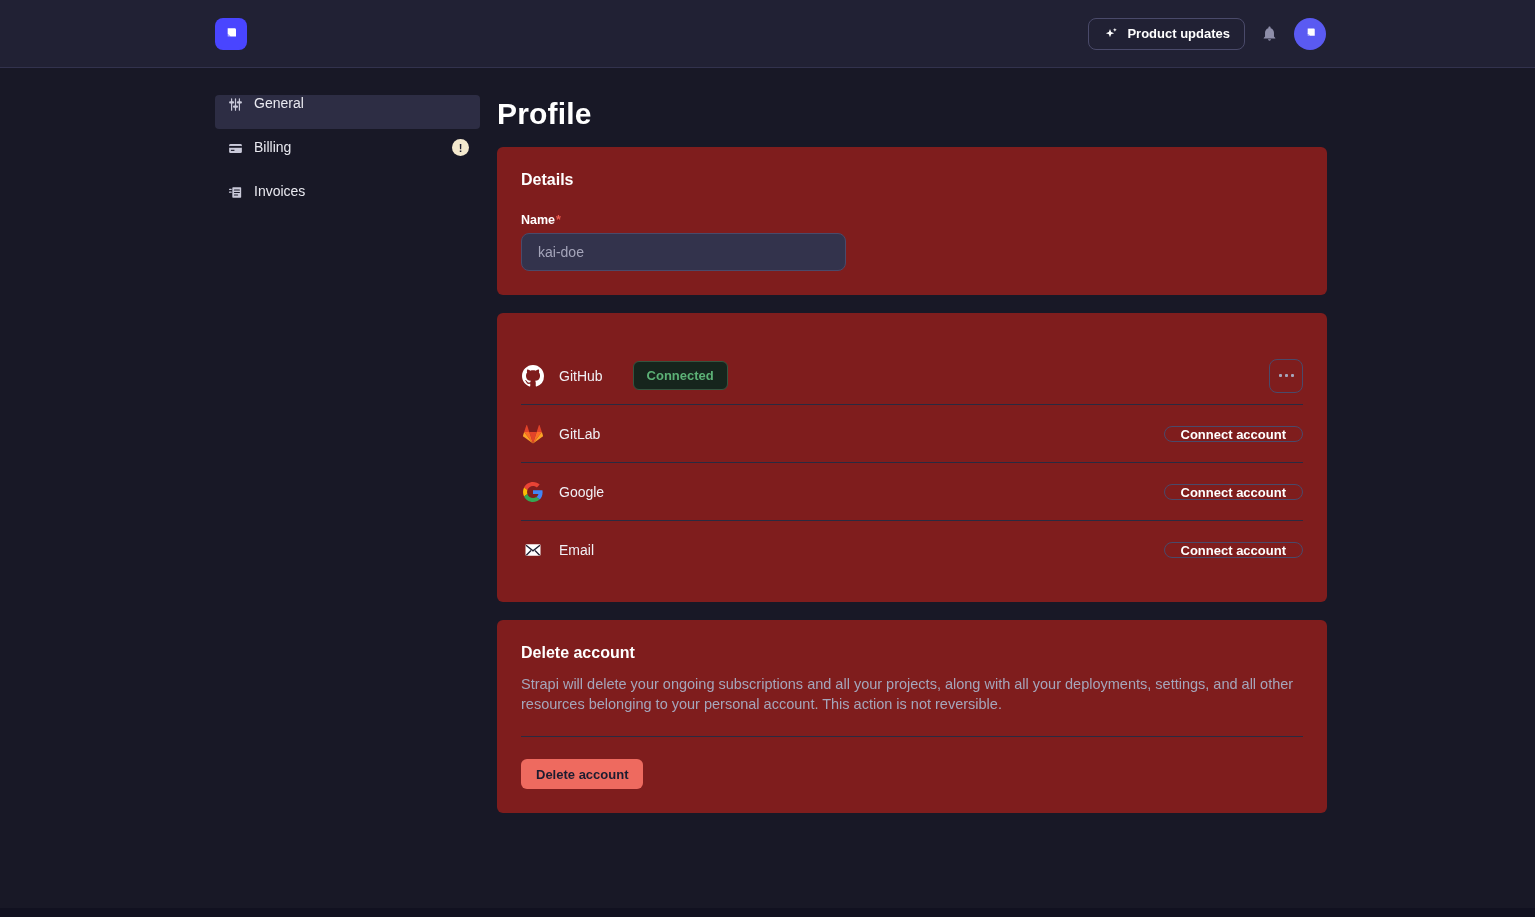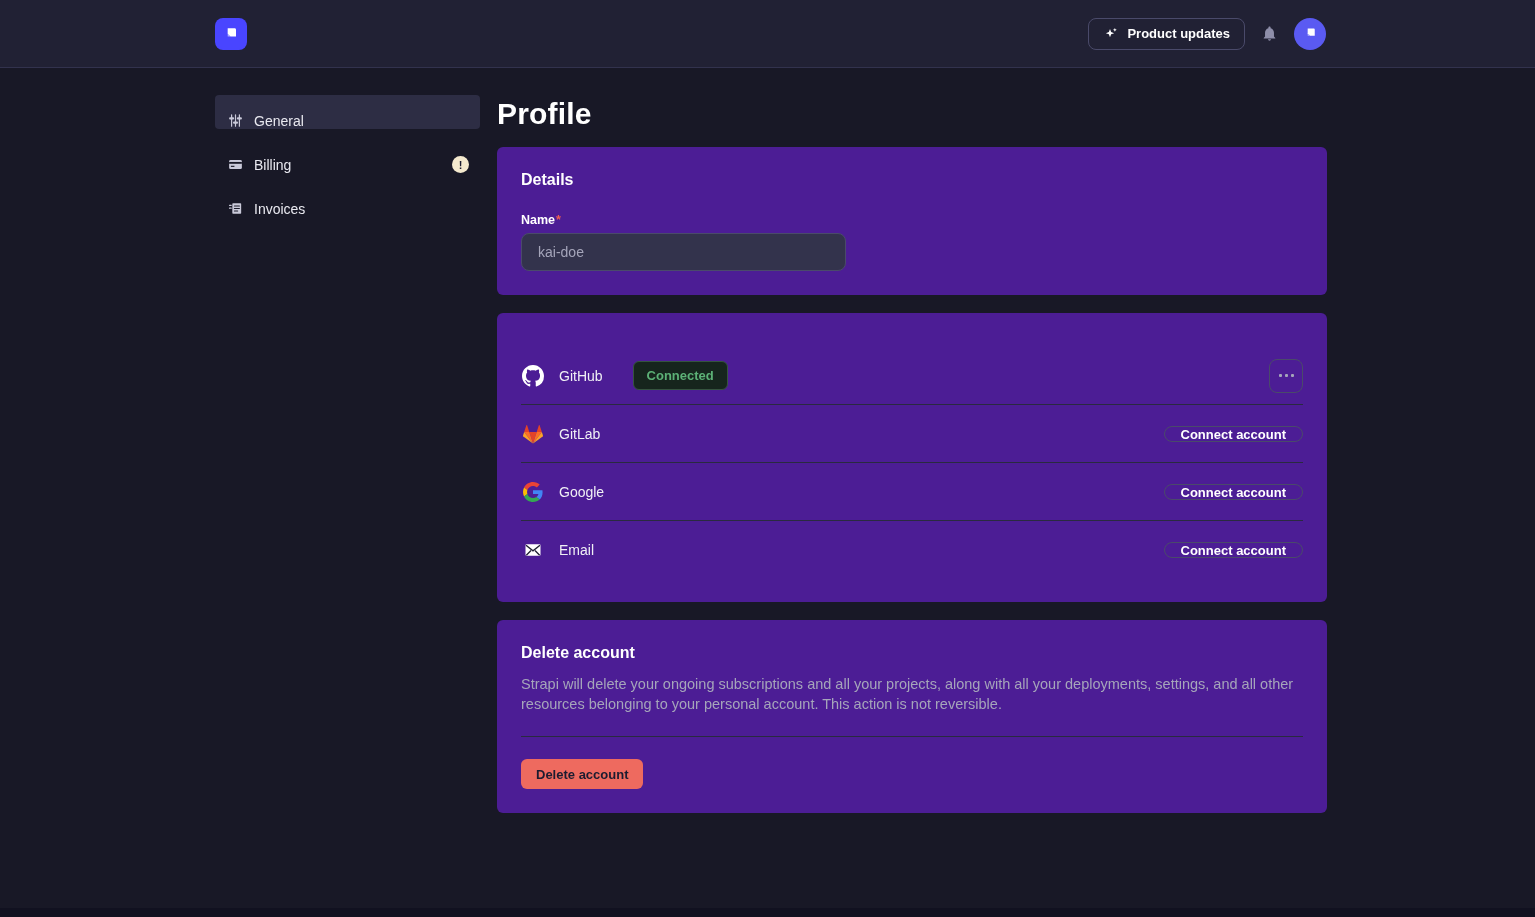--- a/index.html
+++ b/index.html
@@ -45,40 +45,40 @@
   }
   
   .layout { display:flex; align-items:flex-start; }
   .sidebar {
     margin:27px 0 0 215px;
     width:265px; flex:none;
     display:flex; flex-direction:column; gap:10px;
   }
   .side-item {
     height:34px; border-radius:4px;
-    display:flex; align-items:flex-end; gap:10px;
+    display:flex; align-items:flex-start; gap:10px;
     padding:0 11px;
     font-size:14px; color:#e9e9f0;
     cursor:pointer;
   }
   .side-item.active { background:#2d2d44; }
   .side-icon { width:18px; height:18px; display:flex; align-items:center; justify-content:center; color:#c9c9d9; }
   .warn-badge {
     margin-left:auto;
     width:17px; height:17px; border-radius:50%;
     background:#f4e9ce; color:#1c1c30;
     font-size:11px; font-weight:700;
     display:flex; align-items:center; justify-content:center;
   }
   
   .content { margin-left:17px; width:830px; }
   h1.page-title { font-size:30px; font-weight:700; margin:29px 0 16px; letter-spacing:.2px; }
   .card {
     width:830px;
-    background:#4c1d95;
+    background:#7f1d1d;
     border-radius:6px;
     padding:24px;
     margin-bottom:18px;
   }
   .card h2 { font-size:16px; font-weight:700; margin:0; }
   
   .field-label { margin:24px 0 6px; font-size:12.5px; font-weight:700; }
   .req { color:#ee5e52; margin-left:1px; }
   .text-input {
     width:325px; height:38px;

